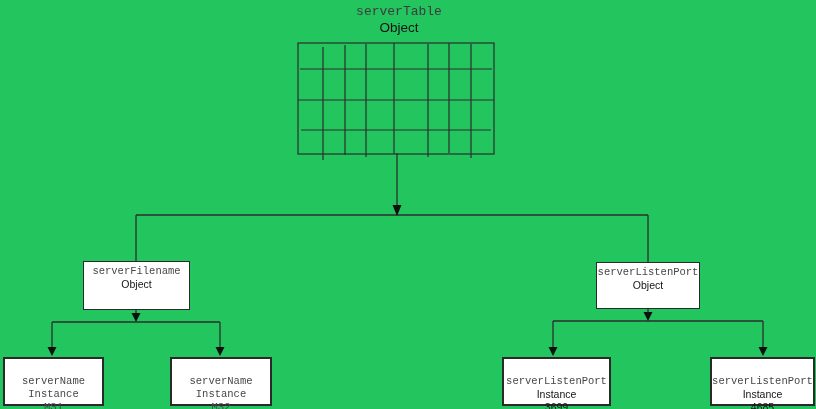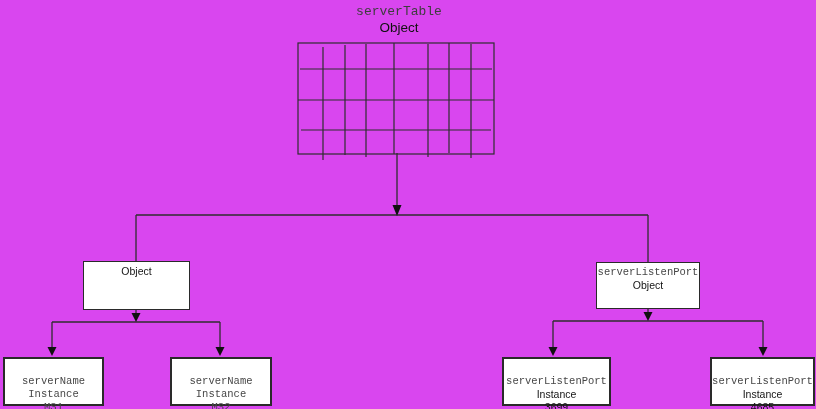--- a/index.html
+++ b/index.html
@@ -1,20 +1,20 @@
 <!DOCTYPE html>
 <html><head>
 <meta charset="utf-8">
 <style>
   html, body { margin: 0; padding: 0; background: #ffffff; }
   .canvas {
     position: relative;
     width: 816px;
     height: 409px;
-    background: #d946ef;
+    background: #22c55e;
     overflow: hidden;
     font-family: "Liberation Sans", sans-serif;
   }
   .wires { position: absolute; left: 0; top: 0; }
   .root-label {
     position: absolute;
     left: 299px; top: 4px; width: 200px;
     text-align: center;
   }
   .root-name {
@@ -100,20 +100,21 @@
       <polygon points="758.5,347 767.5,347 763,356"></polygon>
     </g>
   </svg>
 
   <div class="root-label">
     <div class="root-name">serverTable</div>
     <div class="root-type">Object</div>
   </div>
 
   <div class="node" style="left:83px; top:261px; width:107px; height:49px;">
+    <div class="t">serverFilename</div>
     <div class="s">Object</div>
   </div>
 
   <div class="node" style="left:596px; top:262px; width:104px; height:47px;">
     <div class="t">serverListenPort</div>
     <div class="s">Object</div>
   </div>
 
   <div class="node leaf" style="left:3px; top:357px; width:101px; height:49px;">
     <div class="t">serverName</div>

